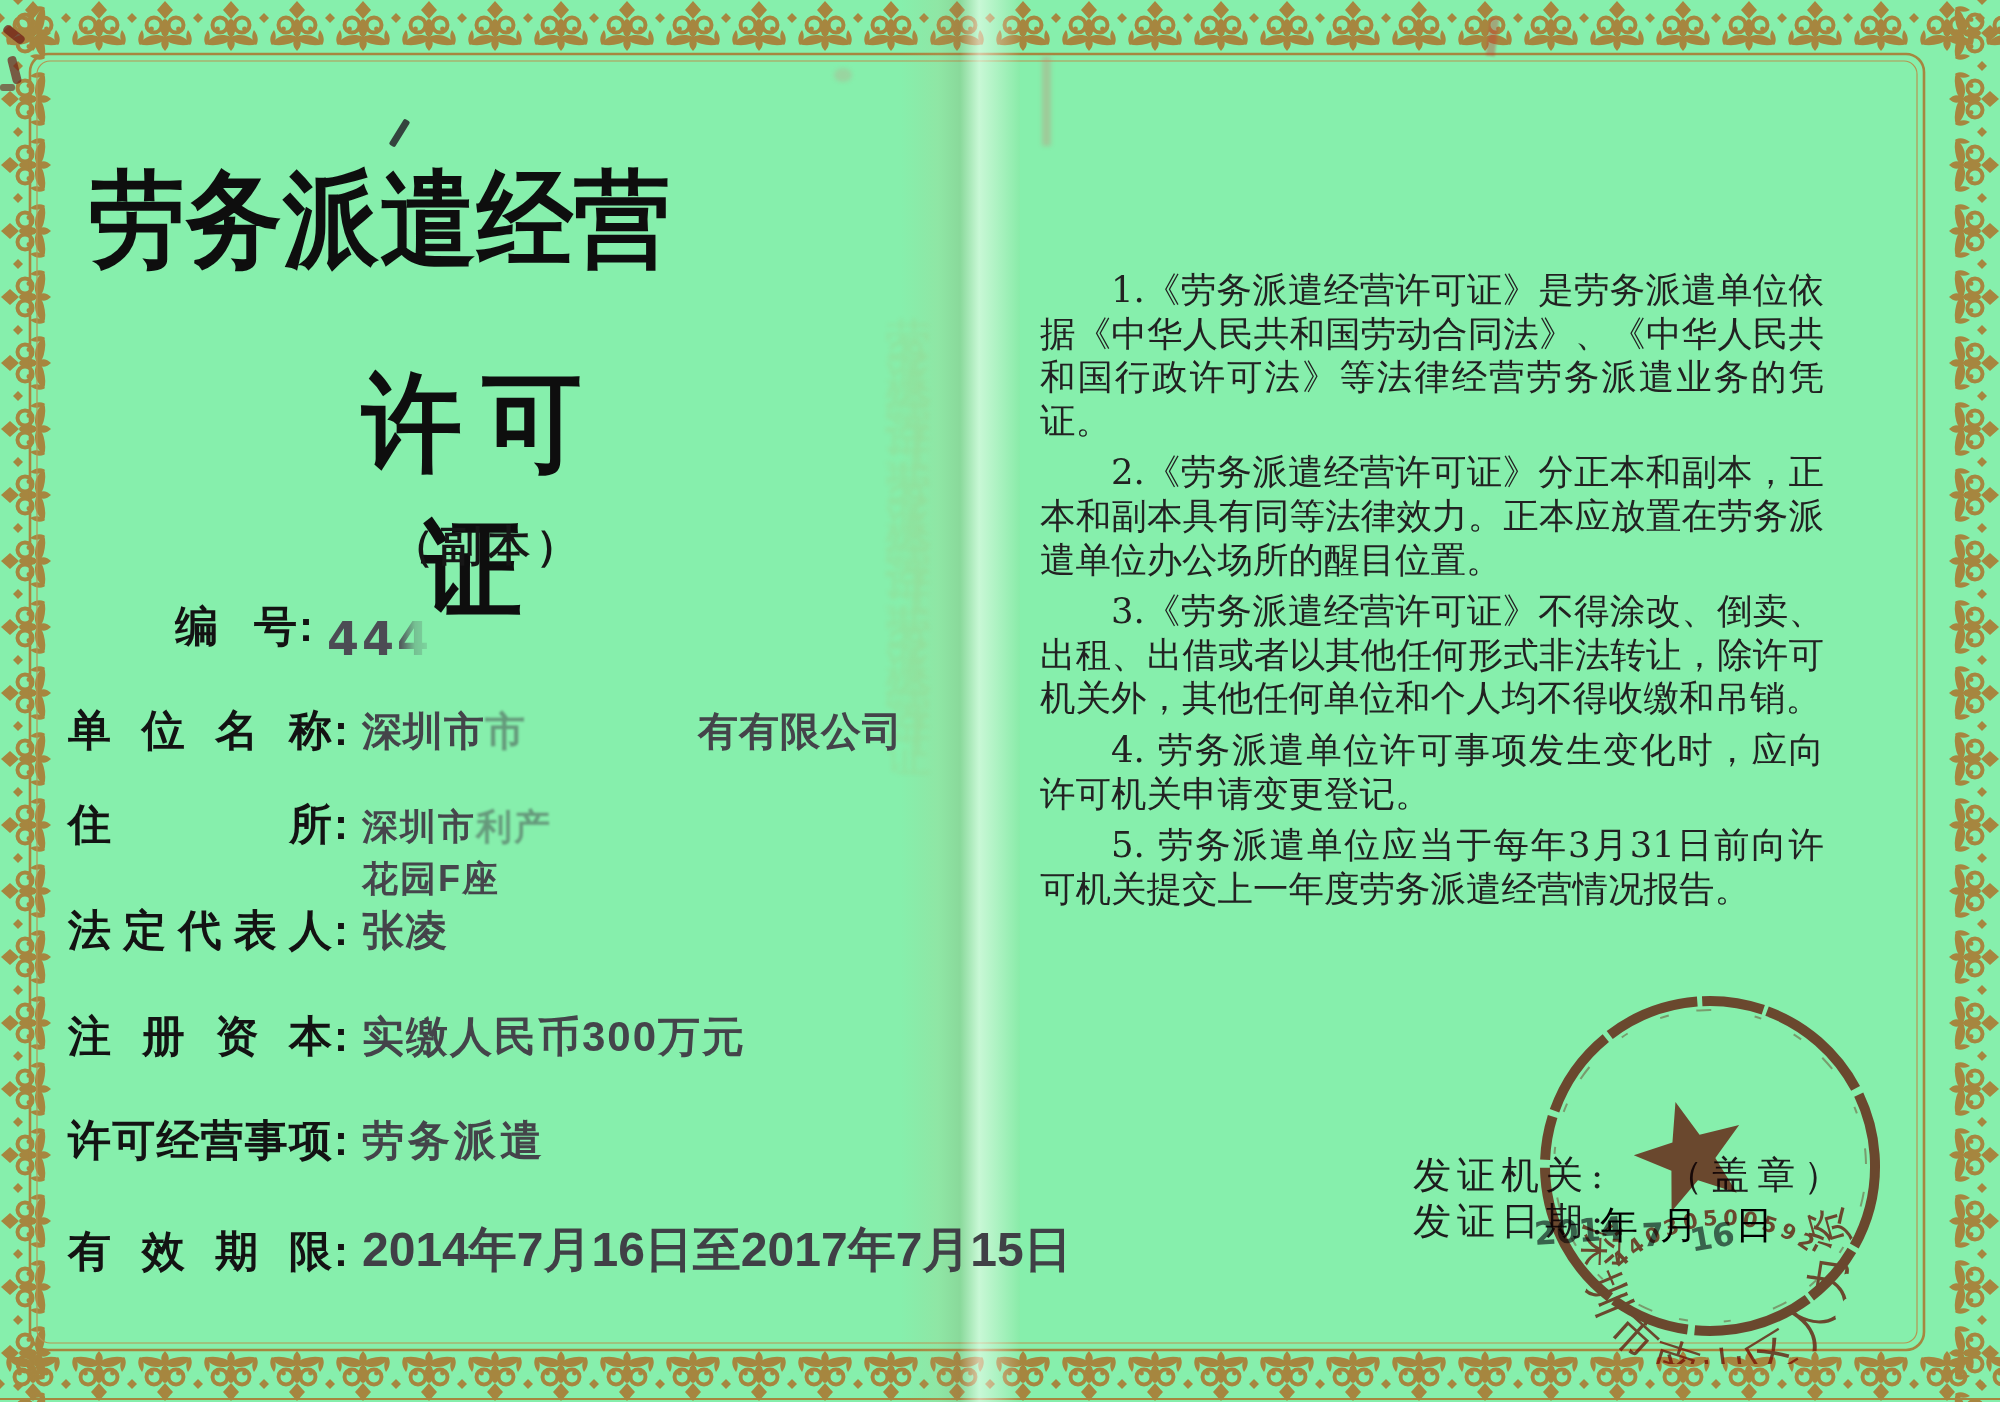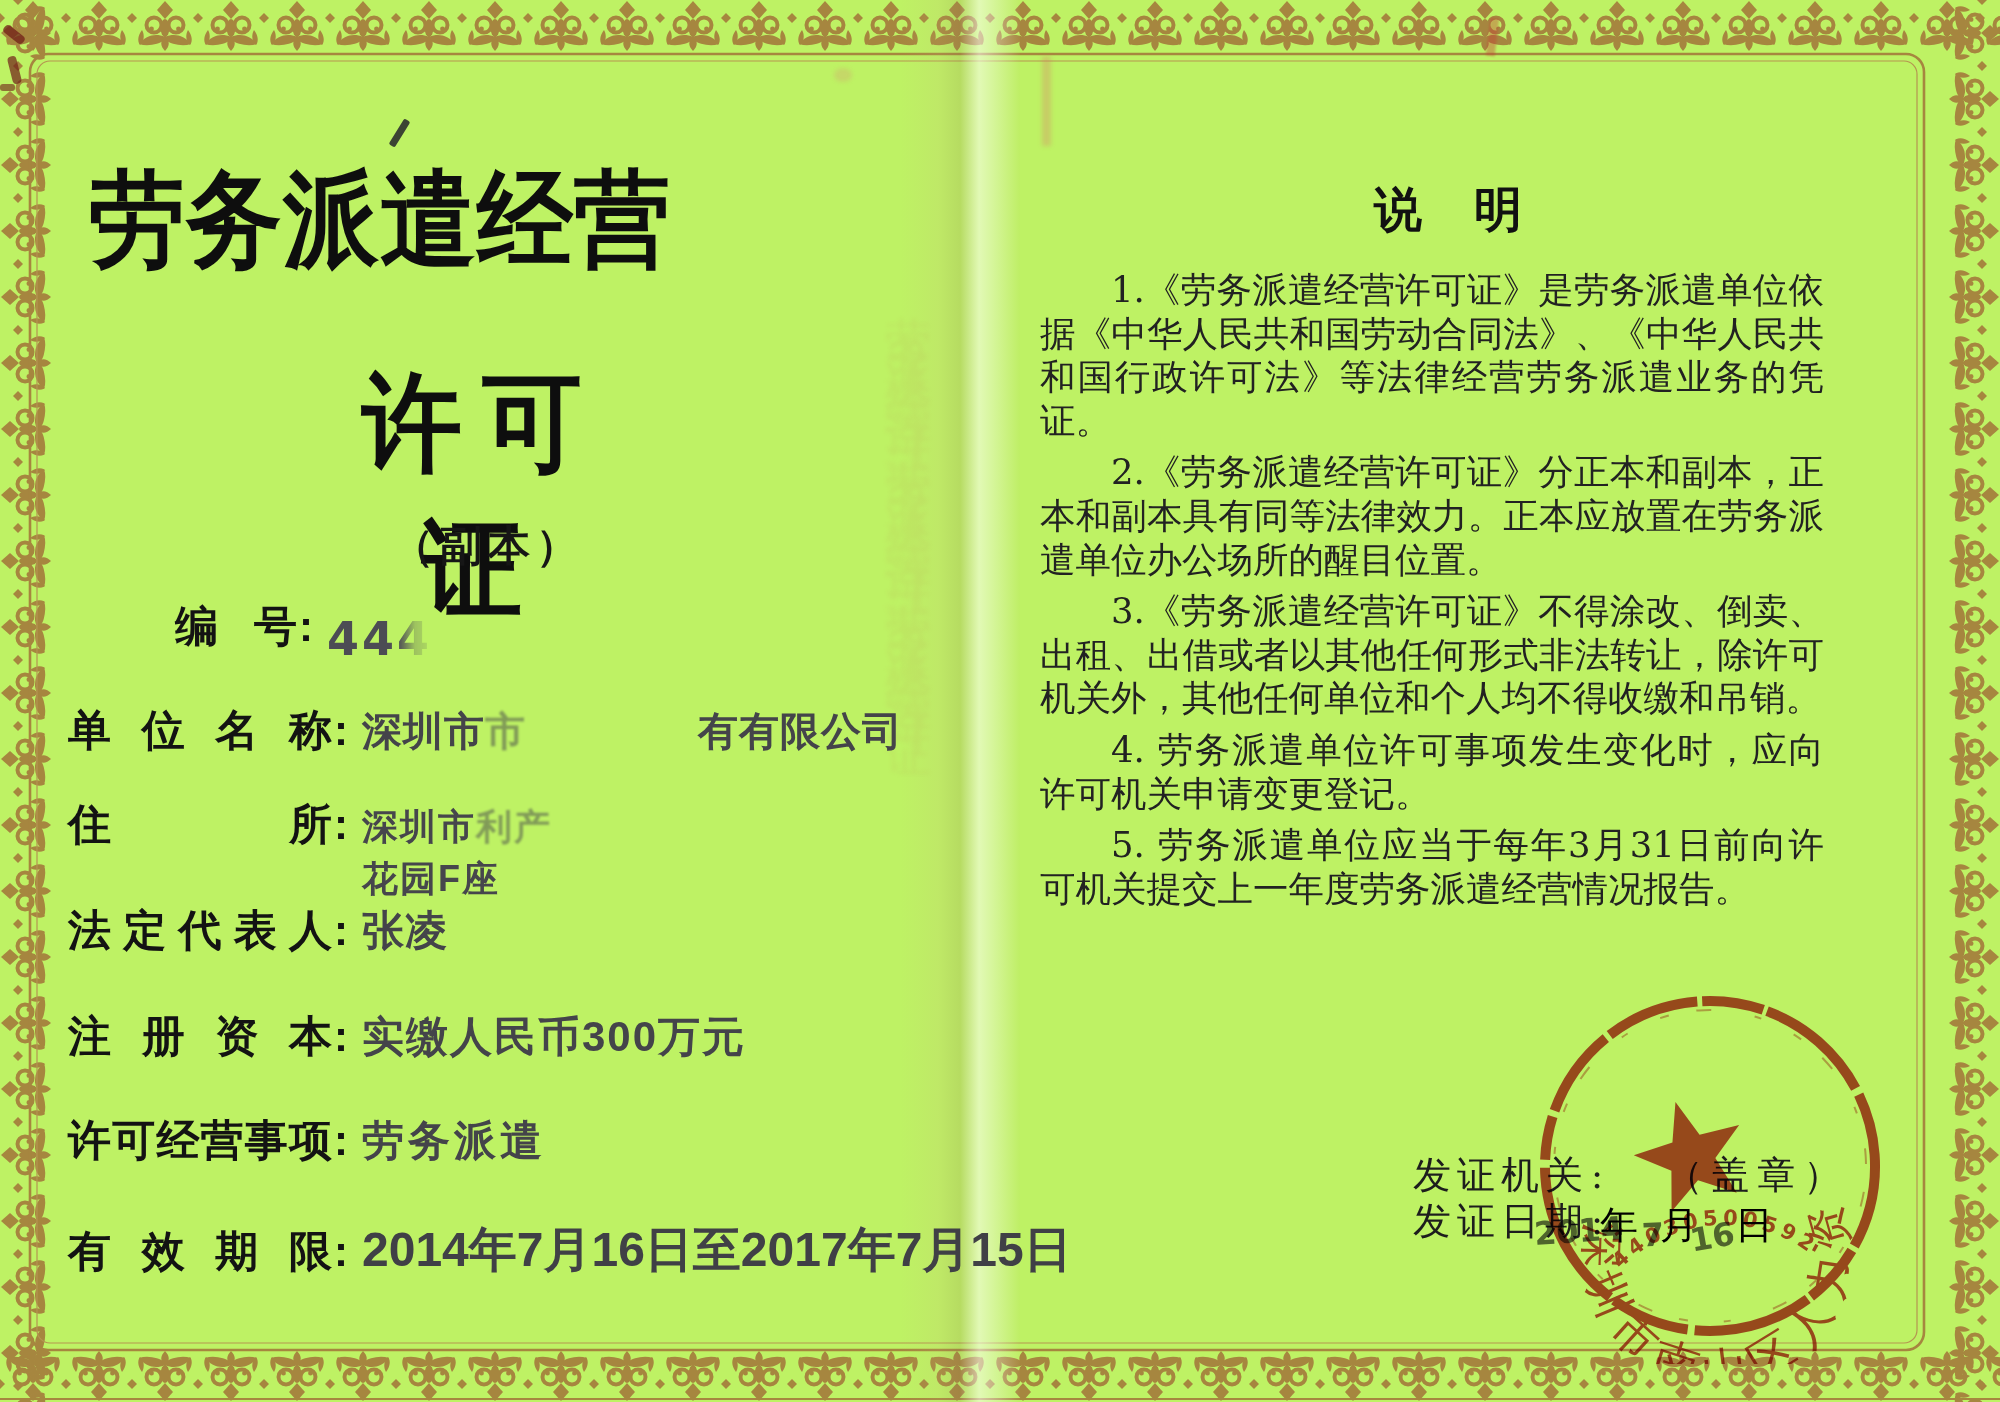--- a/index.html
+++ b/index.html
@@ -1,18 +1,18 @@
 <!DOCTYPE html>
 <html><head>
 <meta charset="utf-8">
 <style>
   html,body{margin:0;padding:0;background:#888;}
   #canvas{
     position:relative;width:2000px;height:1402px;overflow:hidden;
-    background:#bef264;
+    background:#86efac;
     font-family:"Liberation Sans","DejaVu Sans",sans-serif;
   }
   
   #border-svg{position:absolute;left:0;top:0;width:2000px;height:1402px;z-index:1;}
   .fold-shadow{
     position:absolute;left:900px;top:0;width:120px;height:1402px;z-index:2;pointer-events:none;
     background:linear-gradient(90deg,
       rgba(196,176,120,0) 0%,
       rgba(196,176,120,0.14) 32%,
       rgba(150,130,85,0.20) 50%,
@@ -162,21 +162,20 @@
     <span class="fcolon">:</span>
     <span class="fvalue" style="font-size:42px;letter-spacing:4px;">劳务派遣</span>
   </div>
 
   <div class="frow" style="top:1218px;">
     <span class="flabel">有效期限</span>
     <span class="fcolon">:</span>
     <span class="fvalue value-date">2014年7月16日至2017年7月15日</span>
   </div>
 
-  <div class="notes-heading">说明</div>
 
   <div class="notes">
     <p>1.《劳务派遣经营许可证》是劳务派遣单位依据《中华人民共和国劳动合同法》、《中华人民共和国行政许可法》等法律经营劳务派遣业务的凭证。</p>
     <p>2.《劳务派遣经营许可证》分正本和副本，正本和副本具有同等法律效力。正本应放置在劳务派遣单位办公场所的醒目位置。</p>
     <p>3.《劳务派遣经营许可证》不得涂改、倒卖、出租、出借或者以其他任何形式非法转让，除许可机关外，其他任何单位和个人均不得收缴和吊销。</p>
     <p>4. 劳务派遣单位许可事项发生变化时，应向许可机关申请变更登记。</p>
     <p>5. 劳务派遣单位应当于每年3月31日前向许可机关提交上一年度劳务派遣经营情况报告。</p>
   </div>
 
   <div class="issue-row" style="left:1413px;top:1150px;">

